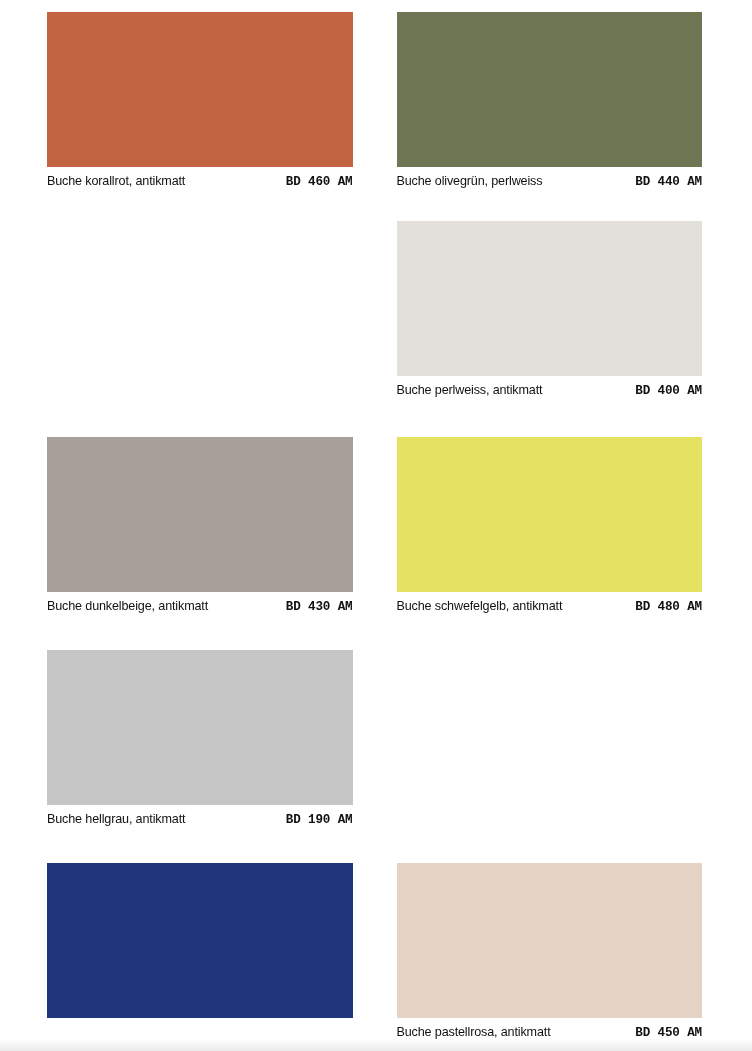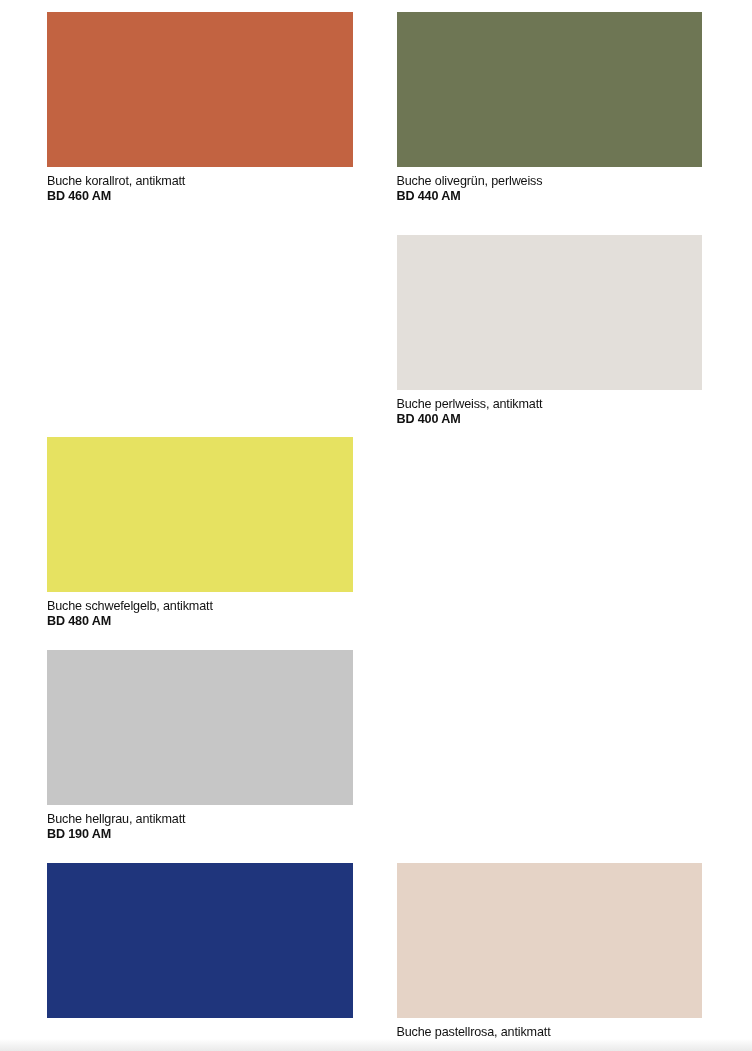--- a/index.html
+++ b/index.html
@@ -68,30 +68,30 @@
     display: flex;
     justify-content: space-between;
     align-items: baseline;
     width: 305.5px;
     padding-top: 7px;
     font-size: 12.6px;
     line-height: 15px;
     color: #111111;
     letter-spacing: -0.15px;
     white-space: nowrap;
-    flex-direction: column;
   }
 
   .caption .name {
     text-align: left;
   }
 
   .caption .code {
     text-align: right;
     font-weight: 700;
+    font-family: Liberation Mono, monospace;
   }
 </style>
 </head>
 <body>
 
 <div class="sheet">
   <div class="grid">
 
     <div class="row" style="position:absolute; left:0; top:12px;">
       <div class="cell">
@@ -103,38 +103,45 @@
       </div>
       <div class="cell">
         <div class="swatch" style="background-color: rgb(110, 118, 84);"></div>
         <div class="caption">
           <span class="name">Buche olivegrün, perlweiss</span>
           <span class="code">BD 440 AM</span>
         </div>
       </div>
     </div>
 
-    <div class="row" style="position:absolute; left:0; top:235px;">
+    <div class="row" style="position:absolute; left:0; top:221px;">
       <div class="cell empty">
         <div class="swatch" style="background-color: rgb(255, 255, 255); visibility: hidden;"></div>
         <div class="caption">
           <span class="name"></span>
           <span class="code"></span>
         </div>
       </div>
       <div class="cell">
         <div class="swatch" style="background-color: rgb(227, 223, 218);"></div>
         <div class="caption">
           <span class="name">Buche perlweiss, antikmatt</span>
           <span class="code">BD 400 AM</span>
         </div>
       </div>
     </div>
 
     <div class="row" style="position:absolute; left:0; top:437px;">
+      <div class="cell">
+        <div class="swatch" style="background-color: rgb(168, 160, 152);"></div>
+        <div class="caption">
+          <span class="name">Buche dunkelbeige, antikmatt</span>
+          <span class="code">BD 430 AM</span>
+        </div>
+      </div>
       <div class="cell">
         <div class="swatch" style="background-color: rgb(230, 226, 97);"></div>
         <div class="caption">
           <span class="name">Buche schwefelgelb, antikmatt</span>
           <span class="code">BD 480 AM</span>
         </div>
       </div>
     </div>
 
     <div class="row" style="position:absolute; left:0; top:650px;gap:32px;">

